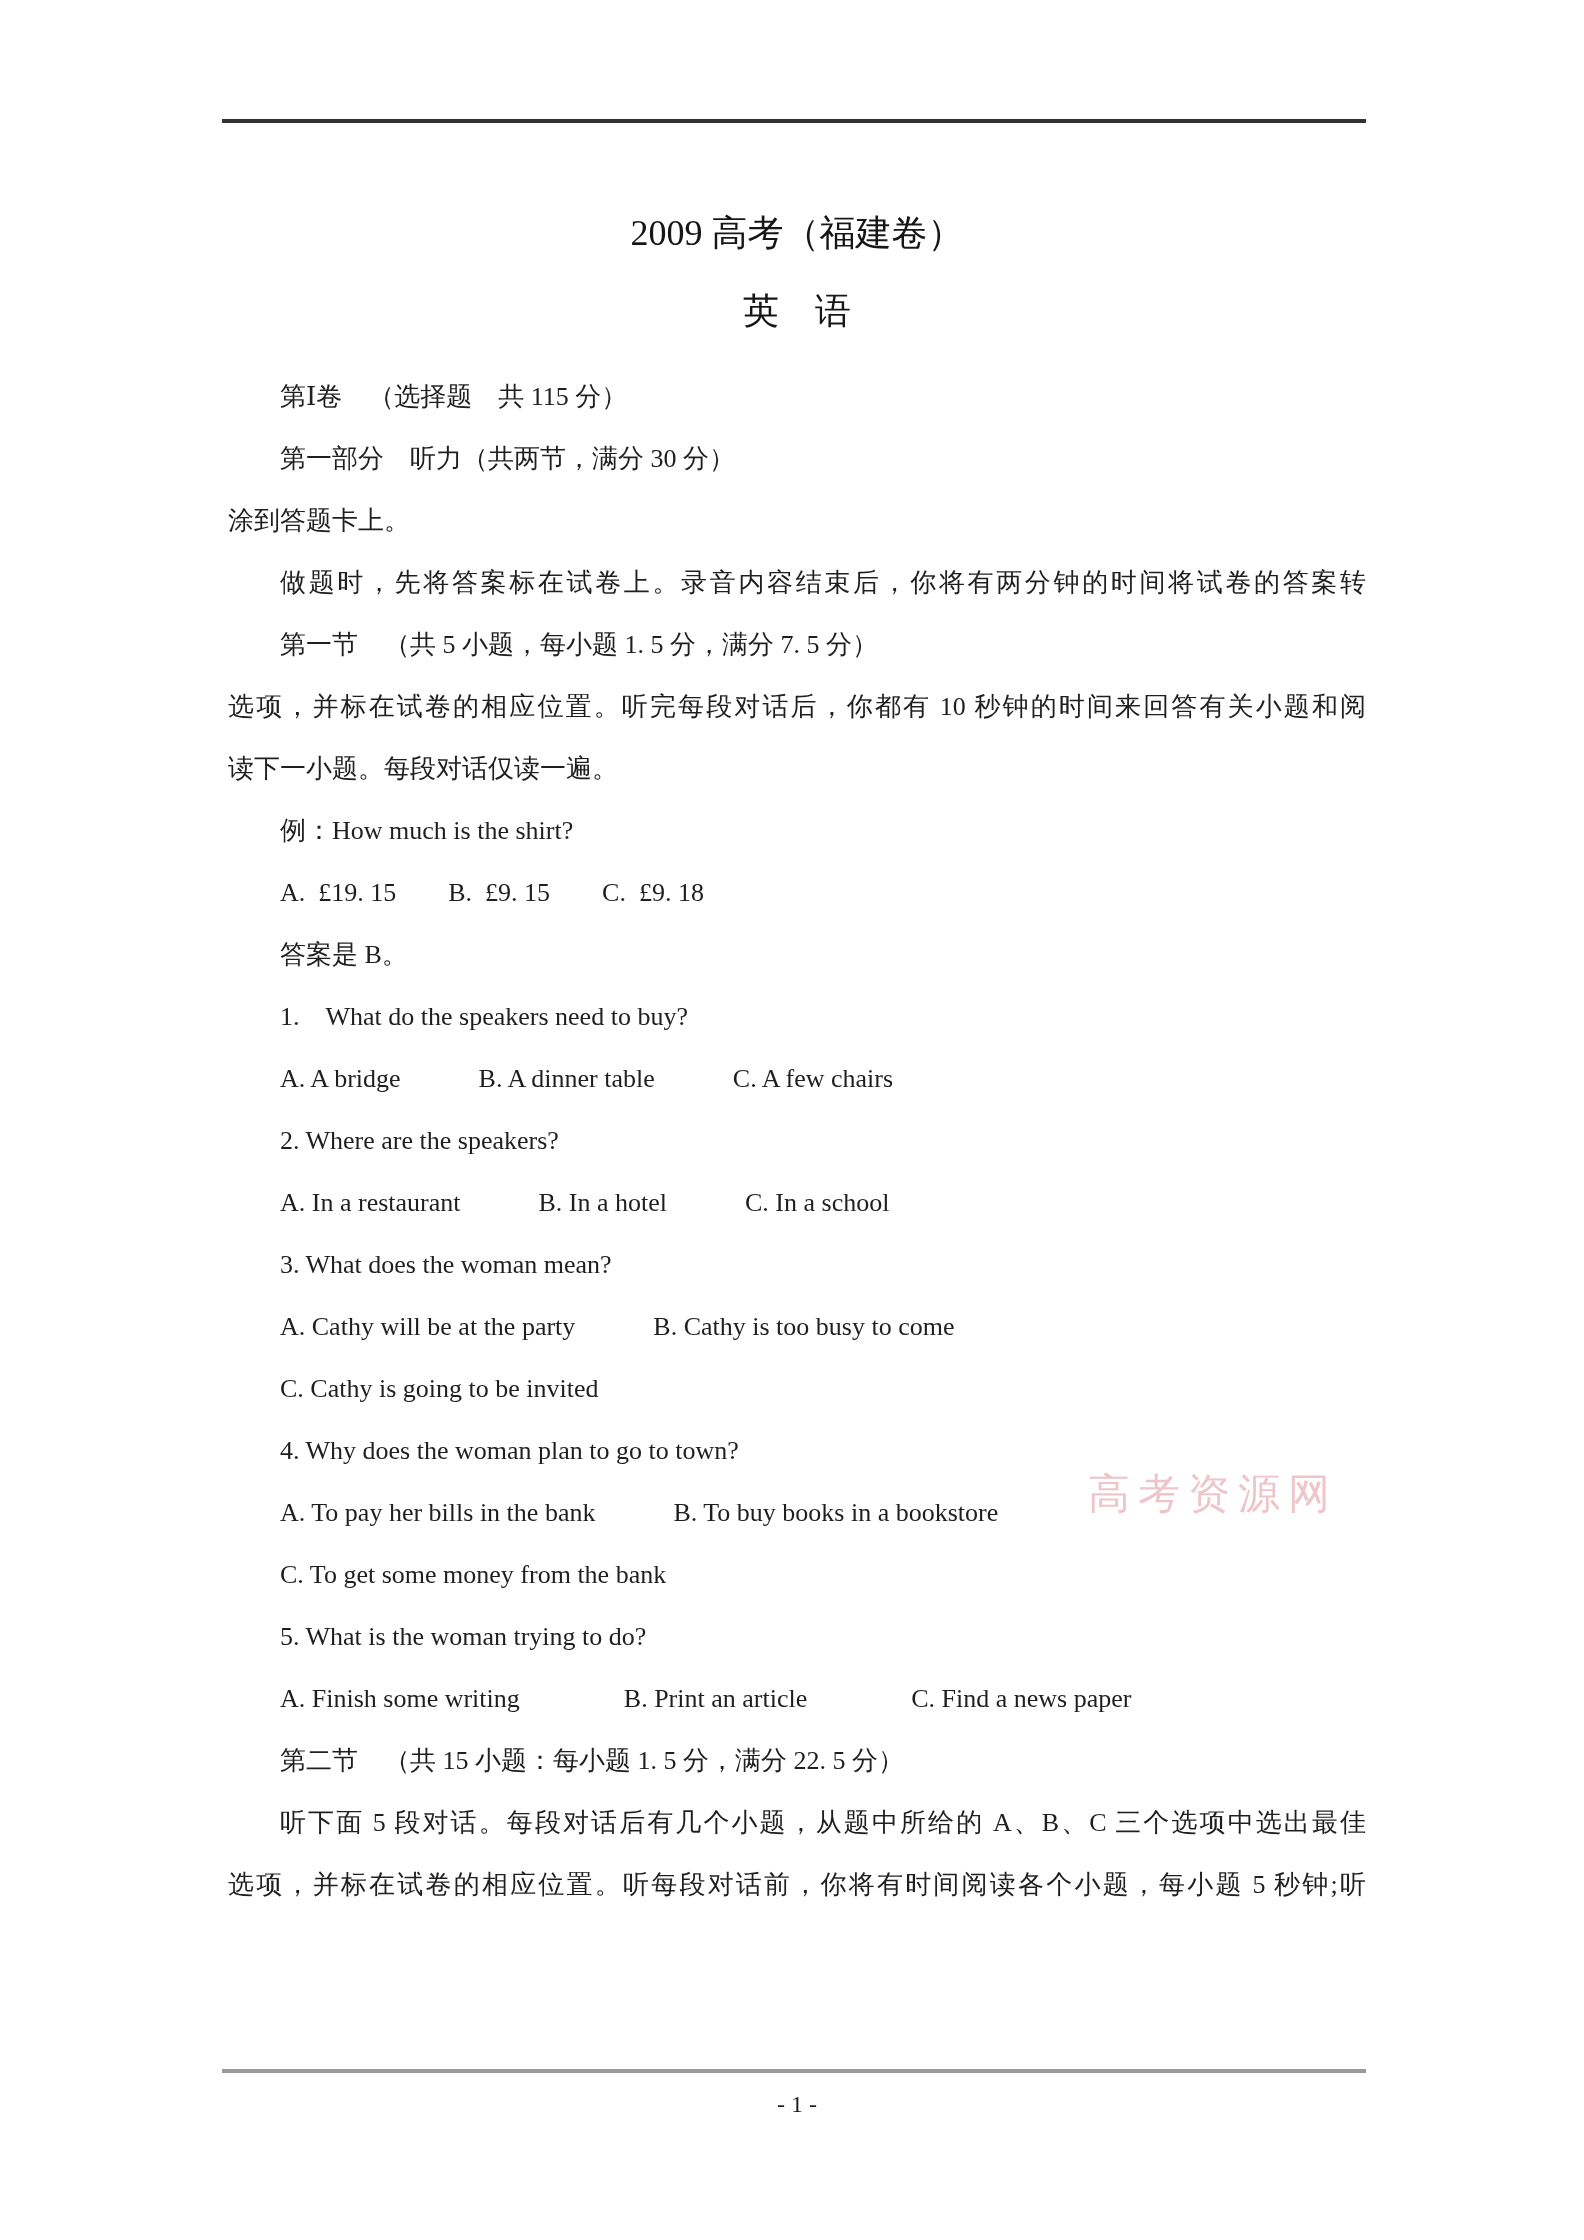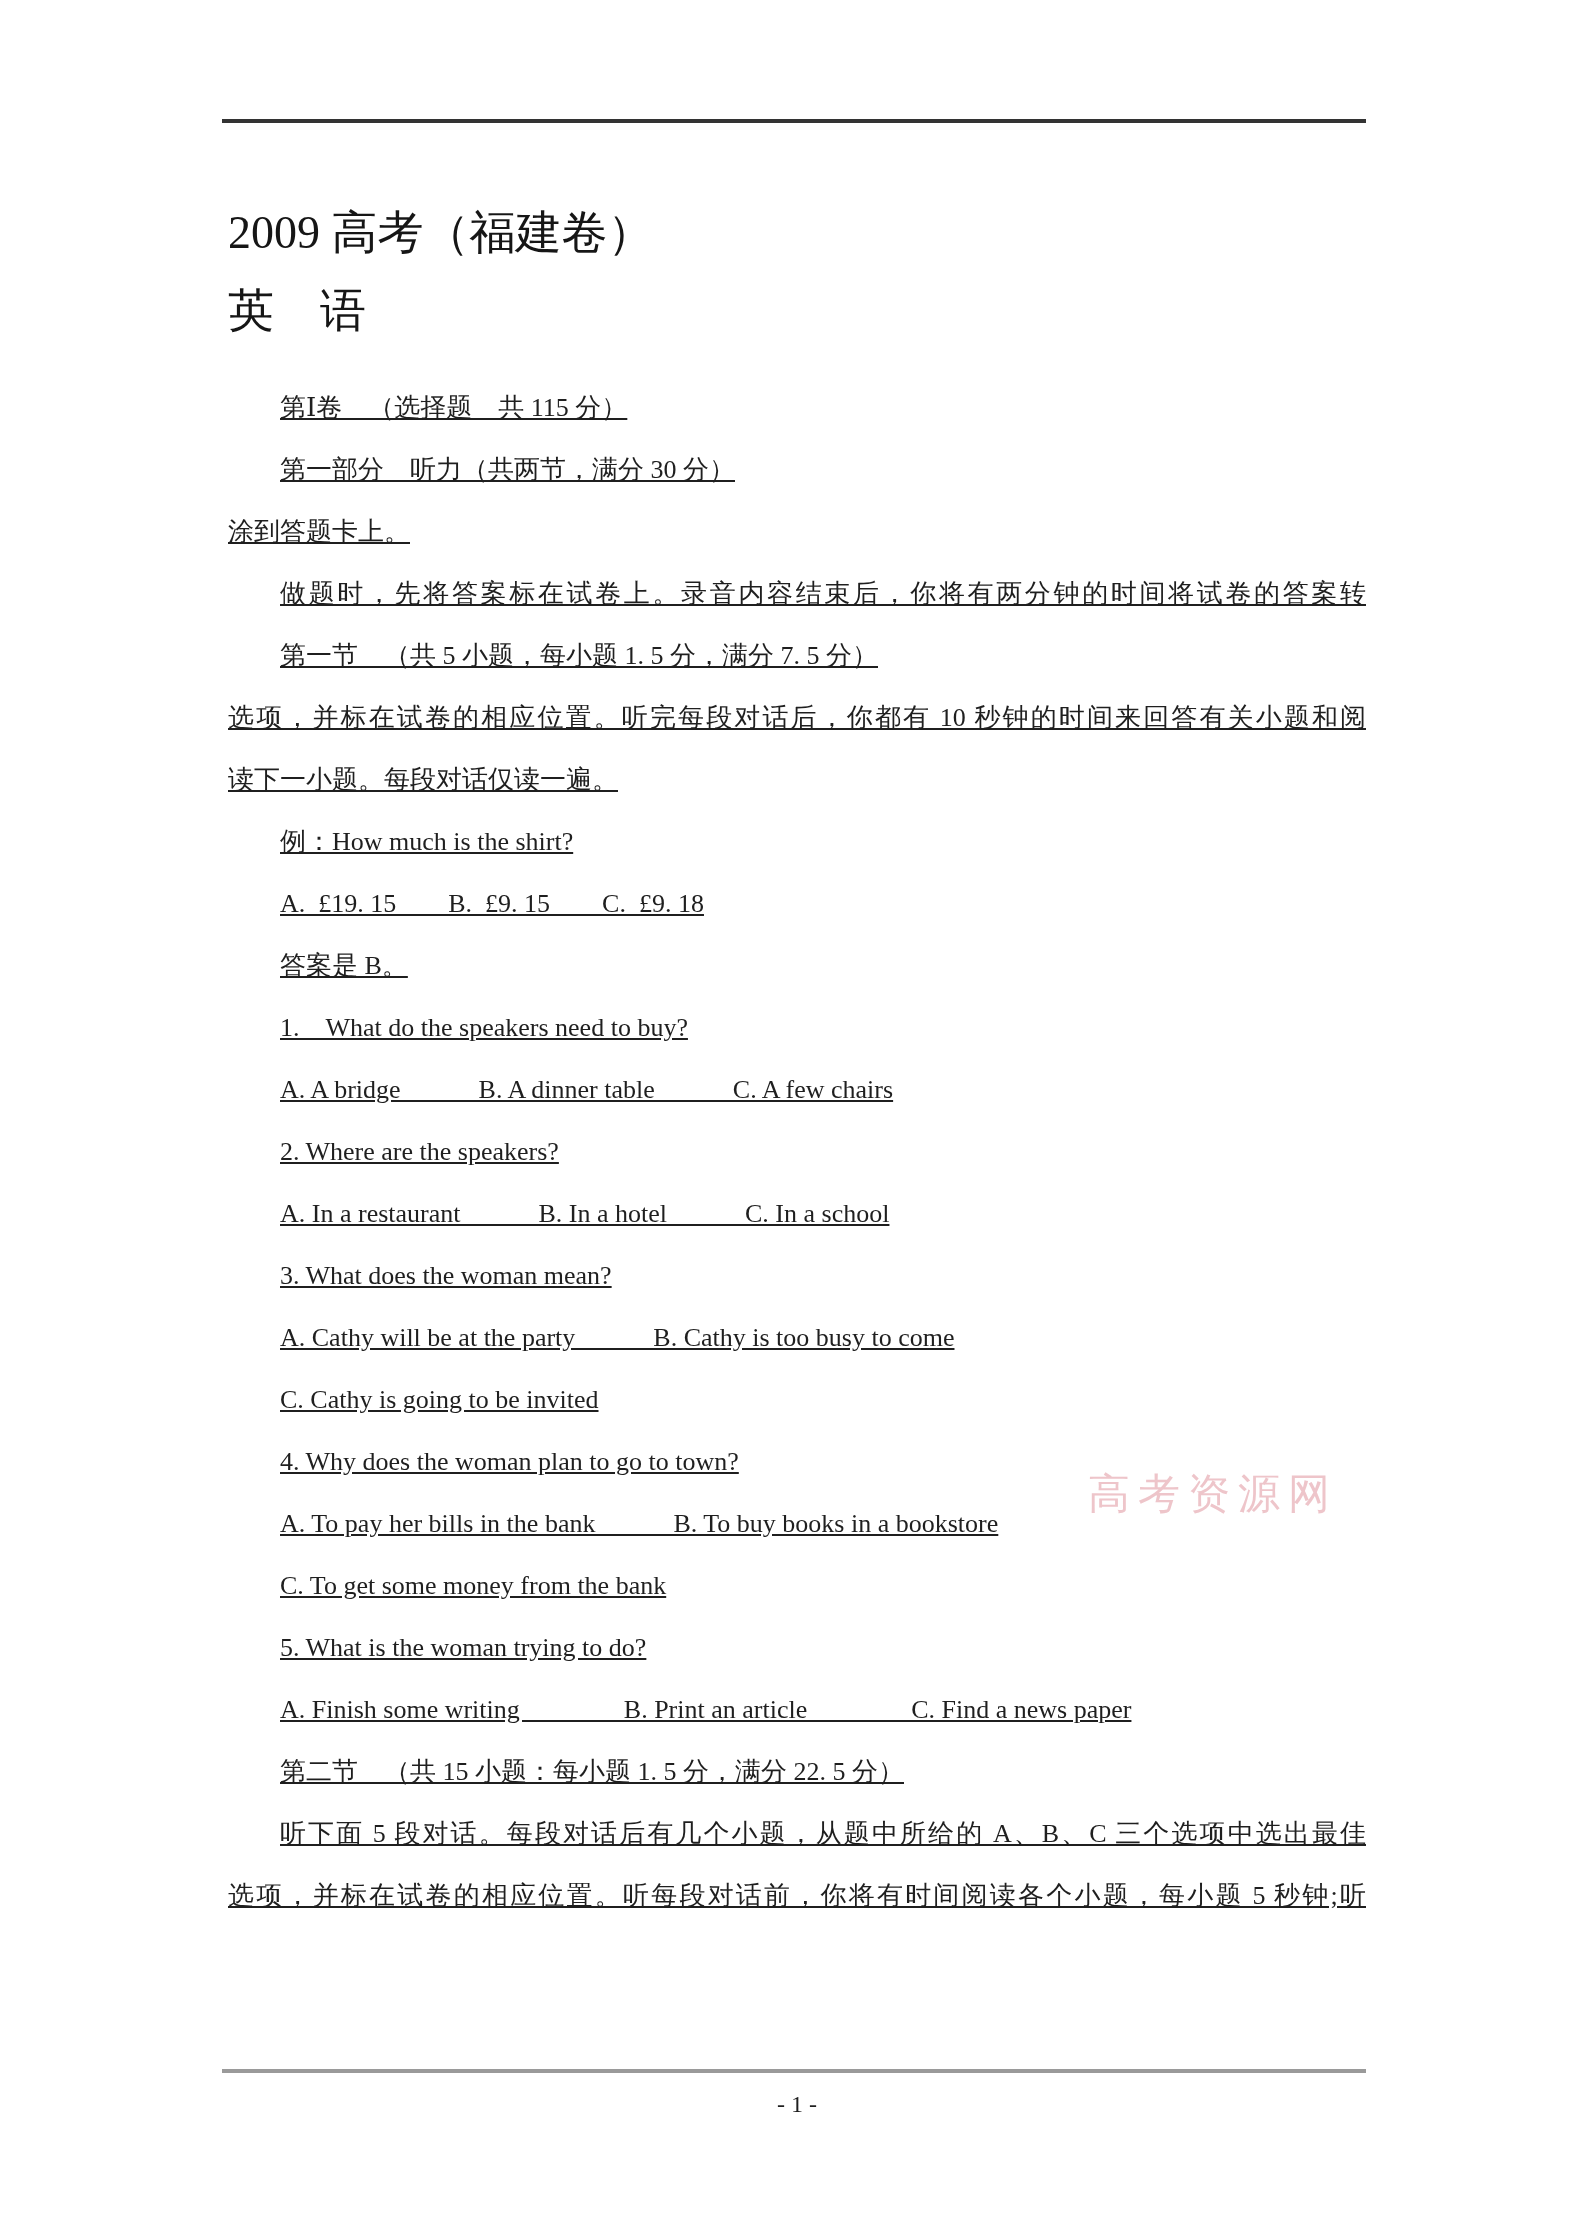--- a/index.html
+++ b/index.html
@@ -12,27 +12,27 @@
     overflow: hidden;
   }
   .page { position: absolute; inset: 0; background: #ffffff; }
 
   .rule { position: absolute; left: 222px; width: 1144px; height: 4px; }
   .rule-top { top: 119px; background: #333333; }
   .rule-bottom { top: 2069px; background: #9a9a9a; }
 
   .title-line {
     position: absolute; left: 228px; width: 1138px;
-    text-align: left; font-size: 46px; line-height: 60px;
+    text-align: center; font-size: 36px; line-height: 60px;
     color: #161616; white-space: pre;
   }
   .title-1 { top: 203px; }
   .title-2 { top: 281px; }
 
-  .content { position: absolute; left: 228px; top: 377px; width: 1138px; text-decoration: underline; }
+  .content { position: absolute; left: 228px; top: 366px; width: 1138px; }
   .line {
     height: 62px; line-height: 62px;
     font-size: 26px;
     white-space: pre-wrap;
     color: #1f1f1f;
   }
   .indent { text-indent: 52px; }
   .fill { text-align: justify; text-align-last: justify; }
 
   .watermark {

